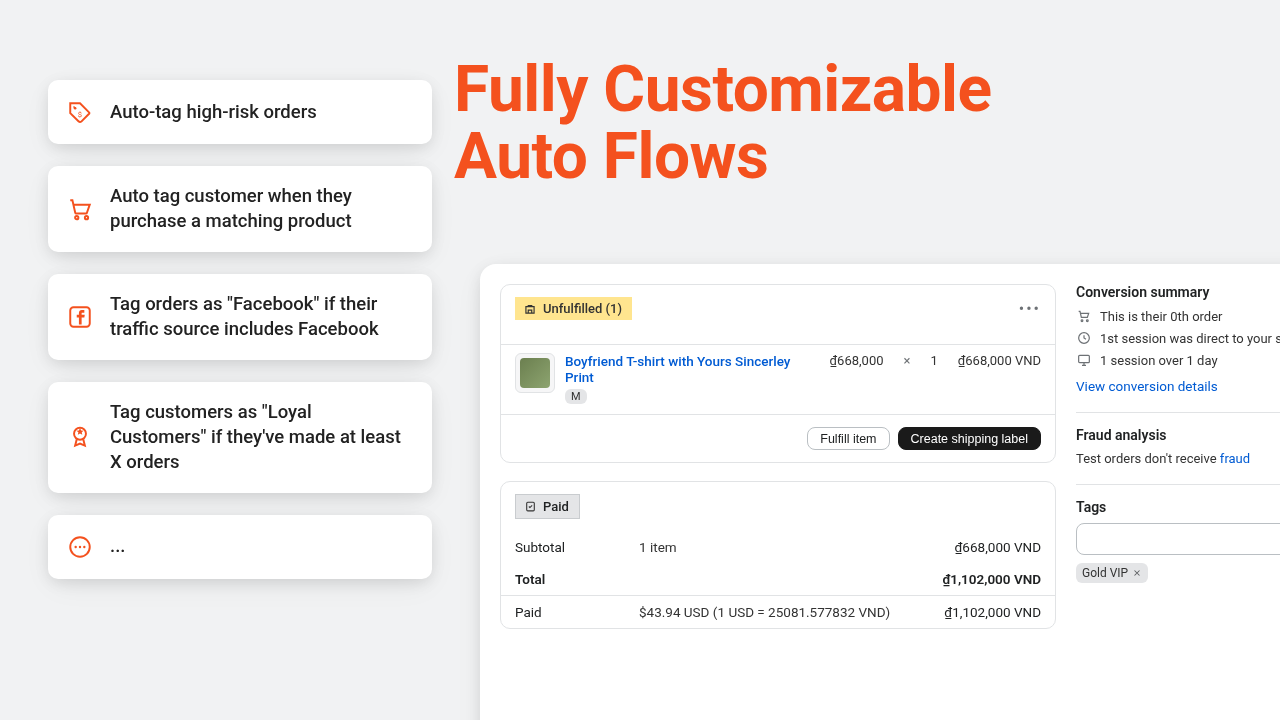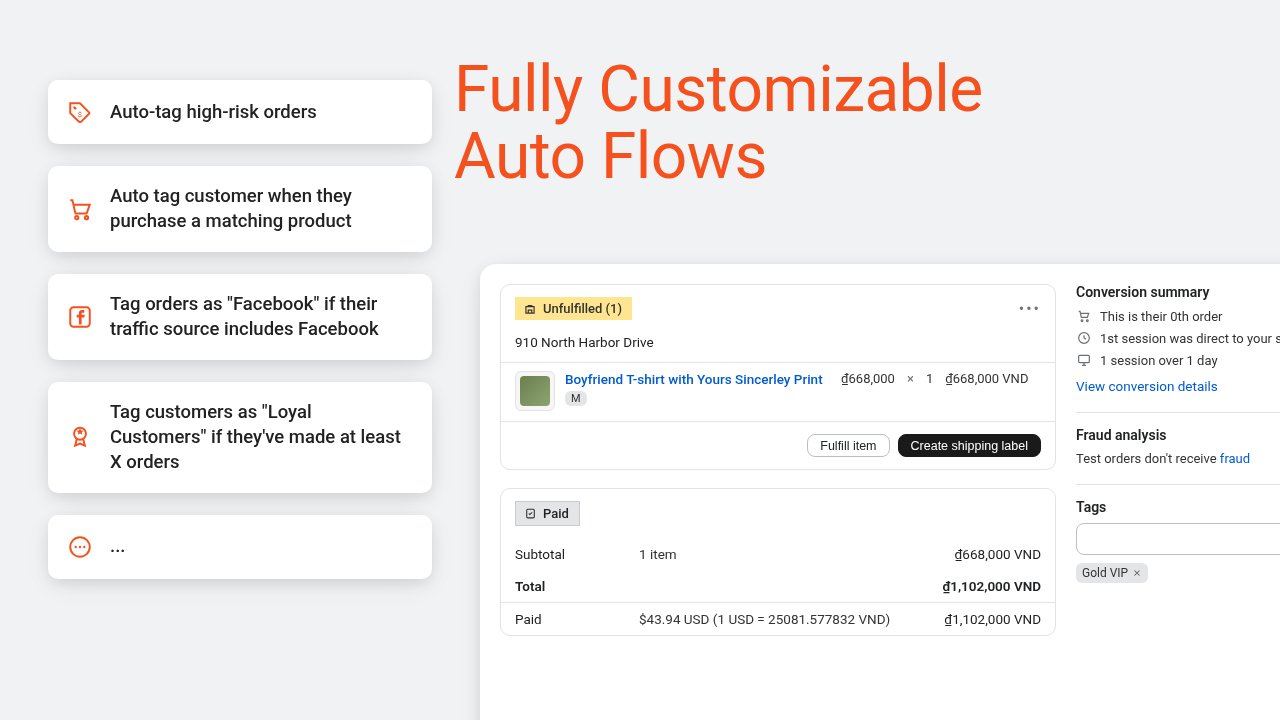--- a/index.html
+++ b/index.html
@@ -57,21 +57,21 @@
     font-weight:500;
     color:#222;
   }
   
   .headline{
     position:absolute;
     left:454px;
     top:56px;
     font-size:64px;
     line-height:1.05;
-    font-weight:400;
+    font-weight:700;
     color:var(--orange);
     letter-spacing:-0.5px;
   }
   
   .order-panel{
     position:absolute;
     left:480px;
     top:264px;
     width:900px;
     height:500px;
@@ -195,30 +195,29 @@
           <svg width="14" height="14" viewBox="0 0 24 24" fill="none" stroke="#333" stroke-width="2">
               <path d="M5 8h14v11H5z"></path>
               <path d="M9 8V6h6v2"></path>
               <path d="M9 19v-5h6v5"></path>
             </svg>
           <span>Unfulfilled (1)</span>
         </span>
         <span class="kebab">•••</span>
       </div>
       <div class="inner" style="padding-top:0;">
-        <div style="margin-top:2px;">910 North Harbor Drive</div>
       </div>
       <div class="hr"></div>
       <div class="product-row">
         <div class="thumb"></div>
         <div style="flex:1;">
           <div class="product-title">Boyfriend T-shirt with Yours Sincerley Print</div>
           <span class="size-badge">M</span>
         </div>
-        <div class="price-cell" style="flex:0 0 200px;display:flex;justify-content:flex-start;gap:12px;">
+        <div class="price-cell" style="flex:0 0 200px;display:flex;justify-content:flex-end;gap:20px;">
           <span>₫668,000</span>
           <span style="color:#6D7175;">×</span>
           <span>1</span>
           <span>₫668,000 VND</span>
         </div>
       </div>
       <div class="hr"></div>
       <div class="inner" style="display:flex;justify-content:flex-end;gap:8px;">
         <button class="btn">Fulfill item</button>
         <button class="btn primary">Create shipping label</button>

